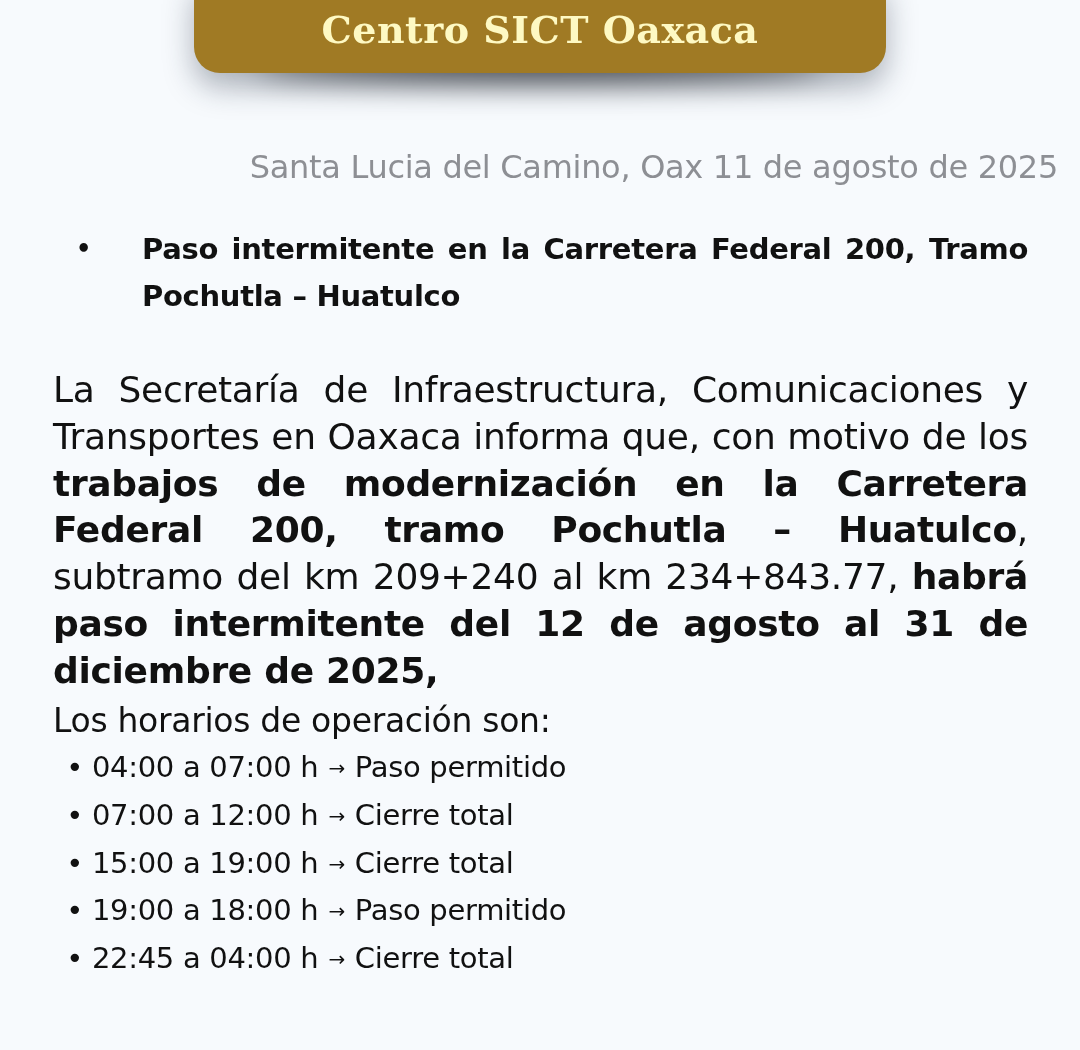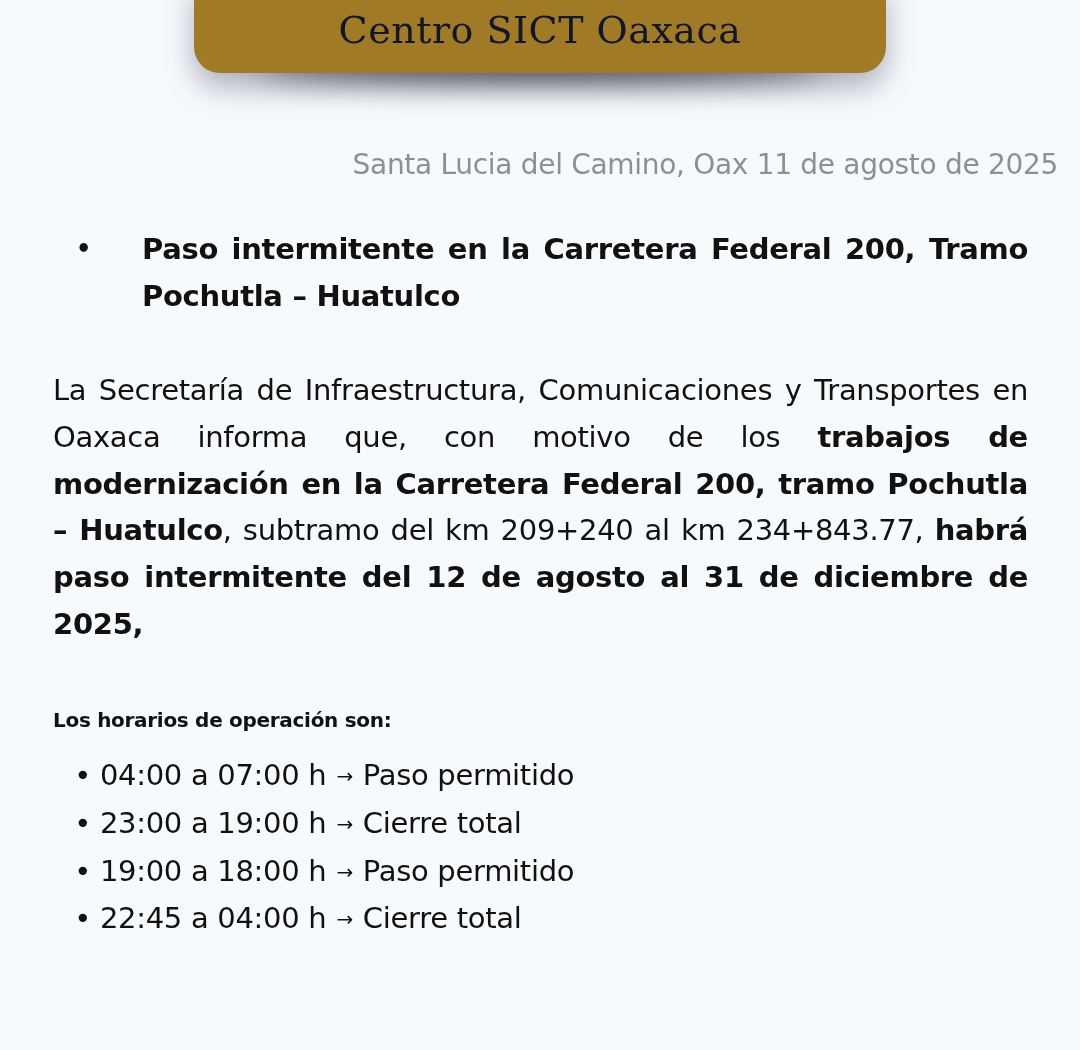--- a/index.html
+++ b/index.html
@@ -41,32 +41,32 @@
       background: #a07a24;
       border-radius: 0 0 26px 26px;
       box-shadow: 0 14px 30px rgba(30,40,60,0.35);
       display: flex;
       align-items: center;
       justify-content: center;
       padding-top: 20px;
       box-sizing: border-box;
     }
     .header-title {
-      color: #0f172a;
+      color: #fef9c3;
       font-family: "DejaVu Serif", serif;
-      font-weight: normal;
+      font-weight: bold;
       font-size: 38px;
       letter-spacing: 0.5px;
       margin-top: -14px;
     }
     .dateline {
       position: absolute;
       right: 22px;
       top: 148px;
-      font-size: 28px;
+      font-size: 32px;
       color: #8d8f94;
       white-space: nowrap;
       letter-spacing: -0.3px;
     }
     .headline {
       position: absolute;
       left: 76px;
       top: 226px;
       width: 952px;
       font-size: 29px;
@@ -83,41 +83,41 @@
     .headline .text {
       flex: 1;
       text-align: justify;
       margin-left: 32px;
     }
     .para {
       position: absolute;
       left: 53px;
       top: 367px;
       width: 975px;
-      font-size: 29px;
+      font-size: 36px;
       line-height: 46.8px;
       text-align: justify;
       letter-spacing: -0.3px;
     }
     .para b { font-weight: bold; }
     .schedule {
       position: absolute;
       left: 53px;
       top: 697px;
       width: 700px;
     }
     .schedule-title {
-      font-size: 20px;
-      font-weight: bold;
+      font-size: 33px;
+      font-weight: normal;
       line-height: 47px;
       letter-spacing: -0.3px;
     }
     .schedule-list {
       list-style: none;
-      margin: 8px;
+      margin: 0;
       padding: 0;
     }
     .schedule-item {
       font-size: 29px;
       line-height: 46.8px;
       white-space: nowrap;
       letter-spacing: -0.3px;
     }
     .schedule-item .dot {
       display: inline-block;
@@ -148,17 +148,18 @@
   <span class="bullet">•</span>
   <span class="text">Paso intermitente en la Carretera Federal 200, Tramo Pochutla – Huatulco</span>
 </div>
 
 <div class="para"><span>La Secretaría de Infraestructura, Comunicaciones y Transportes en Oaxaca informa que, con motivo de los </span><b>trabajos de modernización en la Carretera Federal 200, tramo Pochutla – Huatulco</b><span>, subtramo del km 209+240 al km 234+843.77, </span><b>habrá paso intermitente del 12 de agosto al 31 de diciembre de 2025,</b></div>
 
 <div class="schedule">
   <div class="schedule-title">Los horarios de operación son:</div>
   <ul class="schedule-list">
     <li class="schedule-item"><span class="dot">•</span> <span>04:00 a 07:00 h</span><span class="arrow">→</span><span>Paso permitido</span></li>
-    <li class="schedule-item"><span class="dot">•</span> <span>23:00 a 19:00 h</span><span class="arrow">→</span><span>Cierre total</span></li>
+    <li class="schedule-item"><span class="dot">•</span> <span>07:00 a 12:00 h</span><span class="arrow">→</span><span>Cierre total</span></li>
+    <li class="schedule-item"><span class="dot">•</span> <span>15:00 a 19:00 h</span><span class="arrow">→</span><span>Cierre total</span></li>
     <li class="schedule-item"><span class="dot">•</span> <span>19:00 a 18:00 h</span><span class="arrow">→</span><span>Paso permitido</span></li>
     <li class="schedule-item"><span class="dot">•</span> <span>22:45 a 04:00 h</span><span class="arrow">→</span><span>Cierre total</span></li>
   </ul>
 </div>
 
 </body></html>

